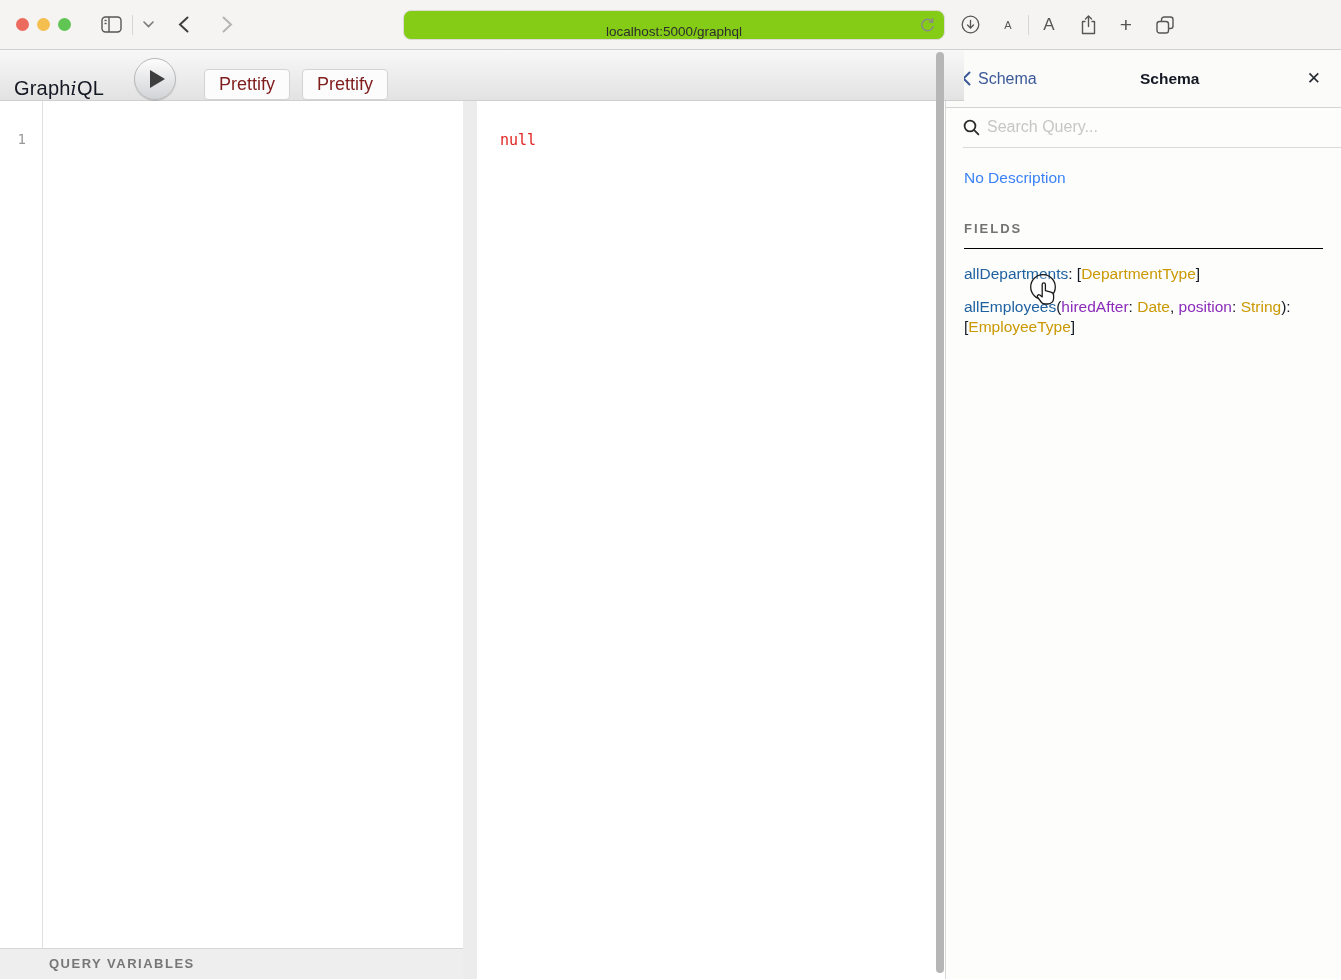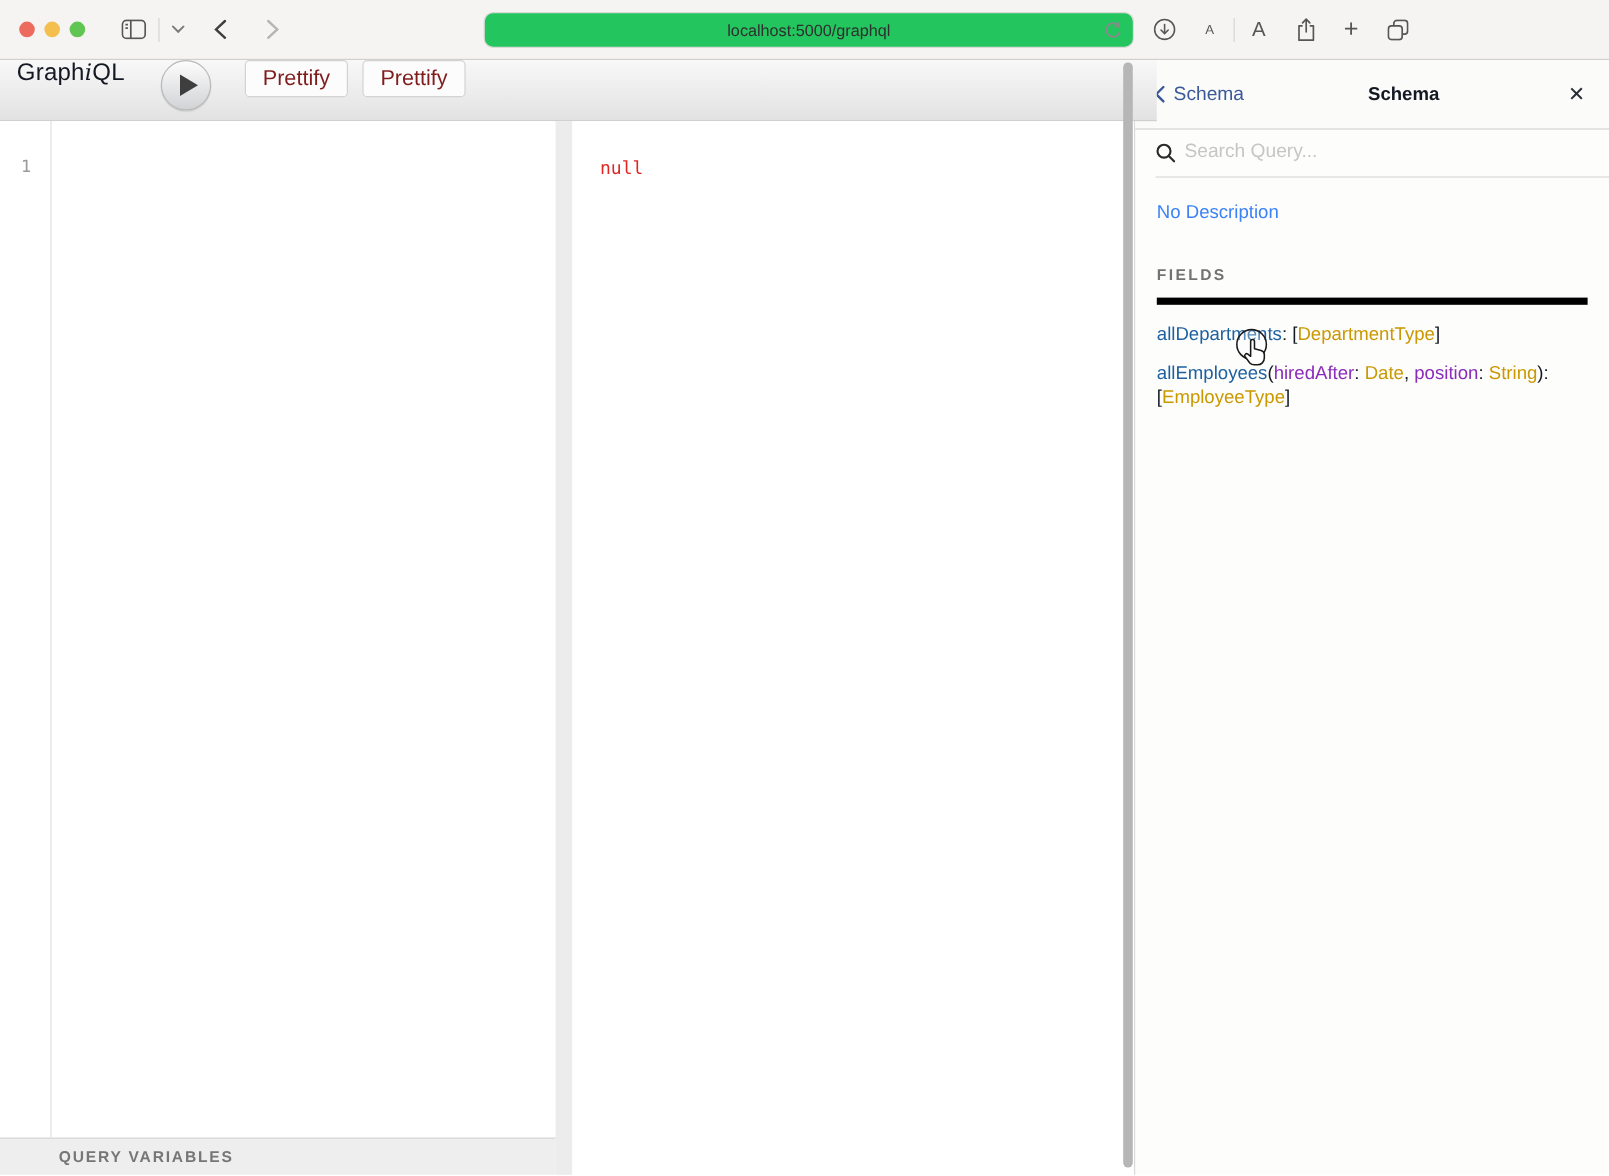--- a/index.html
+++ b/index.html
@@ -8,34 +8,34 @@
 
   
   .chrome { height:50px; background:#f5f4f2; border-bottom:1px solid #d2d0ce;
             display:flex; align-items:center; position:relative; }
   .traffic { display:flex; gap:8px; margin-left:16px; }
   .light { width:13px; height:13px; border-radius:50%; }
   .chrome-icons { display:flex; align-items:center; color:#565656; }
   .chrome-btn { display:flex; align-items:center; justify-content:center; cursor:default; }
   .sep { width:1px; height:20px; background:#d8d6d4; }
   .url-bar { position:absolute; left:403px; top:10px; width:542px; height:30px;
-             background:#22c55e; border:1px solid #dcdad7; border-radius:8px;
-             display:flex; align-items:center; justify-content:center; }
+             background:#84cc16; border:1px solid #dcdad7; border-radius:8px;
+             display:flex; align-items:flex-end; justify-content:center; }
   .url-text { font-size:13.5px; color:#2e2e2e; }
   .reload { position:absolute; right:8px; top:6px; }
   .font-a-small { font-size:11px; color:#565656; }
   .font-a-big { font-size:17px; color:#565656; }
   .plus-glyph { font-size:21px; font-weight:300; color:#565656; line-height:1; }
 
   
   .main { display:flex; height:929px; }
   .left-app { width:945px; position:relative; display:flex; flex-direction:column; }
 
   .gq-toolbar { width:964px; height:51px; background:linear-gradient(#f8f8f8,#e2e2e2);
-                border-bottom:1px solid #d0d0d0; display:flex; align-items:flex-start;
+                border-bottom:1px solid #d0d0d0; display:flex; align-items:flex-end;
                 padding-left:14px; }
   .gq-logo { font-size:20px; color:#141823; margin-right:30px; letter-spacing:0.2px; }
   .gq-logo i { font-family:"DejaVu Serif", serif; font-style:italic; font-size:19px; }
   .execute-btn { width:42px; height:42px; border-radius:50%;
                  background:linear-gradient(#fdfdfd,#d2d3d6); border:1px solid #b9b9b9;
                  box-shadow:0 1px 1px rgba(0,0,0,0.15); display:flex; align-items:center;
                  justify-content:center; margin-right:28px; cursor:pointer; }
   .play-tri { width:0; height:0; border-left:15px solid #3e3e3e;
               border-top:9px solid transparent; border-bottom:9px solid transparent;
               transform:translateX(3px); }
@@ -69,21 +69,21 @@
   .doc-title { flex:1; text-align:center; font-weight:bold; font-size:15.5px; color:#141823; }
   .doc-close { font-size:17px; color:#272b33; cursor:pointer; padding:2px 4px; }
   .doc-search { margin-left:17px; border-bottom:1px solid #d9d9d9;
                 display:flex; align-items:center; padding:10px 0 11px 0; }
   .doc-search input { border:none; outline:none; background:transparent; font-size:16px;
                       margin-left:7px; flex:1; color:#333; font-family:inherit; }
   .doc-search input::placeholder { color:#c6c6c6; }
   .doc-body { padding:14px 18px; }
   .doc-desc { font-size:15.5px; color:#3b82f6; margin-top:7px; }
   .doc-cat-title { margin-top:34px; color:#737373; font-weight:bold; font-size:13px;
-                   letter-spacing:2px; padding-bottom:12px; border-bottom:6px solid #000000; }
+                   letter-spacing:2px; padding-bottom:12px; border-bottom:1px solid #000000; }
   .doc-fields { margin-top:15px; }
   .doc-field { font-size:15.5px; line-height:20px; margin-bottom:13px; cursor:pointer; }
 
   .cursor-overlay { position:absolute; left:1026px; top:272px; pointer-events:none; }
 </style>
 </head>
 <body>
 
 <div class="chrome">
   <div class="traffic">

